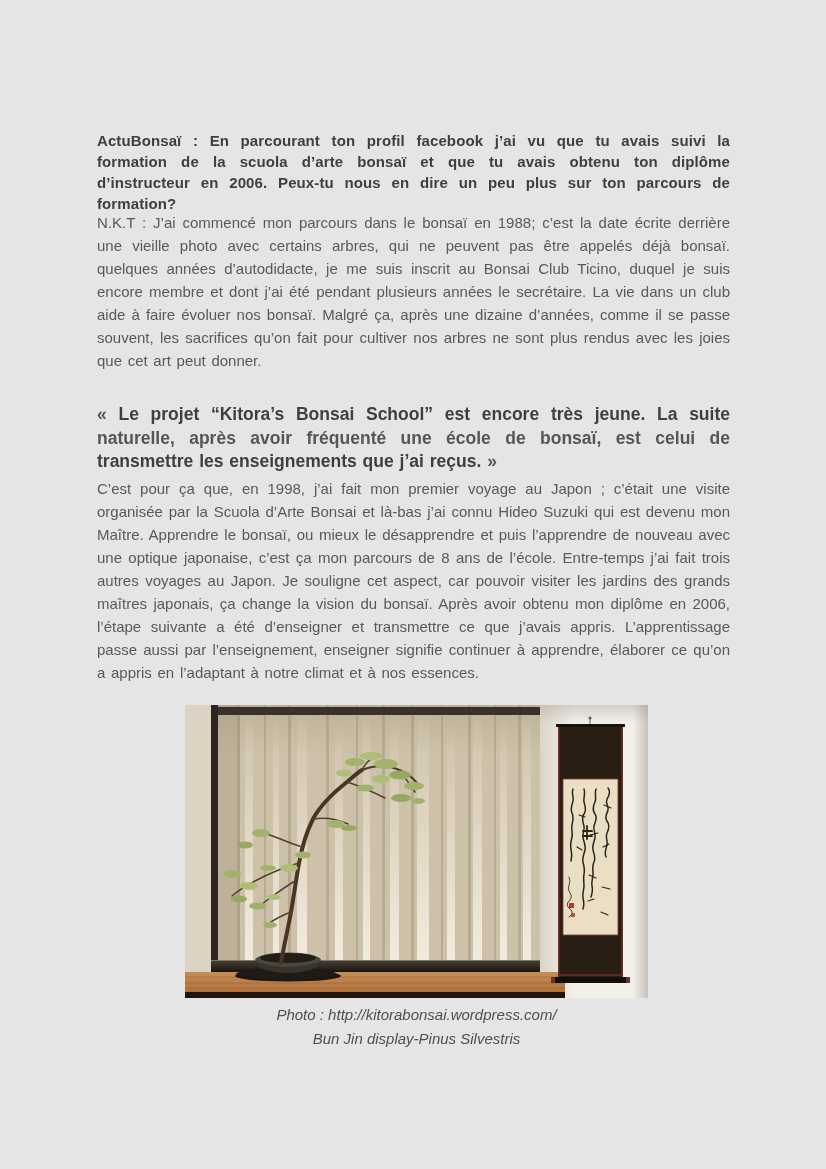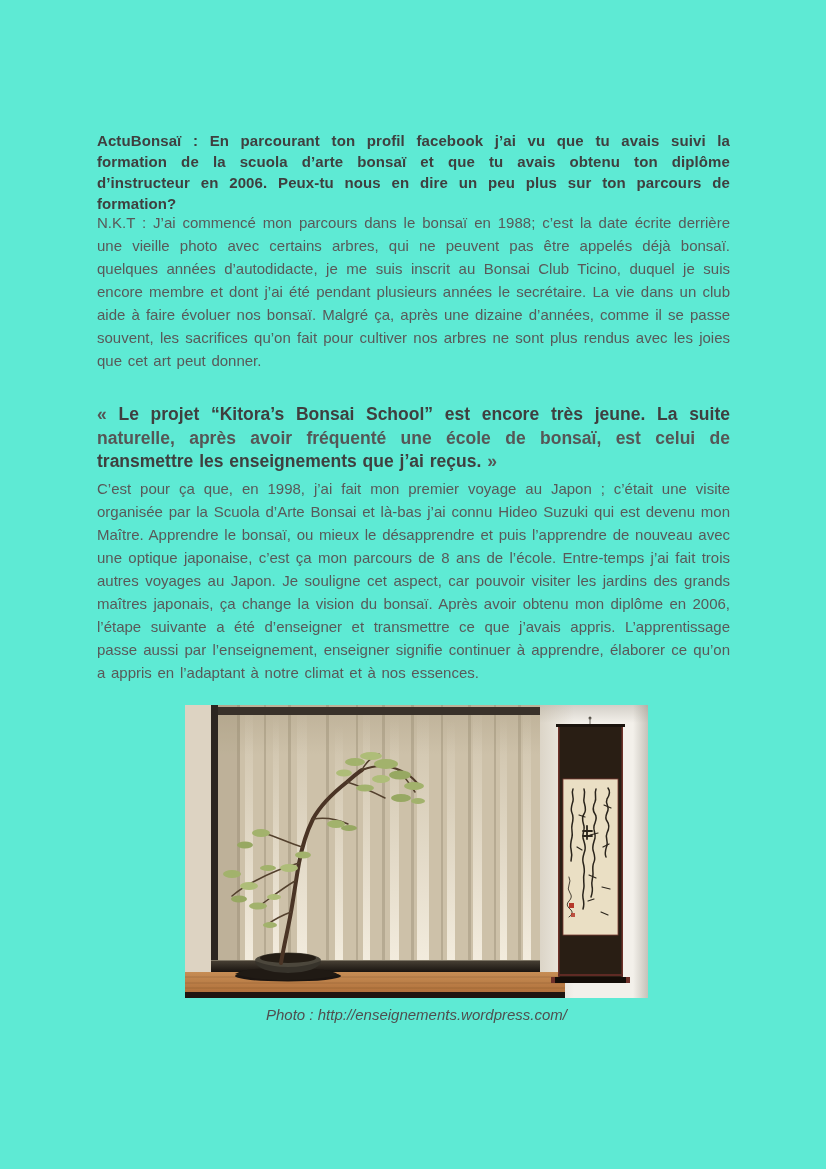--- a/index.html
+++ b/index.html
@@ -1,18 +1,18 @@
 <!DOCTYPE html>
 <html><head>
 <meta charset="utf-8">
 <style>
   html,body{margin:0;padding:0;background:#888;}
   .page{
     position:relative;width:826px;height:1169px;margin:0 auto;
-    background:#5eead4;overflow:hidden;
+    background:#e5e5e5;overflow:hidden;
     font-family:"Liberation Sans",sans-serif;
   }
   .block{position:absolute;left:97px;width:633px;}
   .question{
     top:115px;font-size:15px;font-weight:bold;color:#3f3f3f;
     line-height:21px;text-align:justify;letter-spacing:.1px;word-spacing:2px;
   }
   .answer{font-size:15px;color:#595959;line-height:23px;text-align:justify;word-spacing:1.5px;}
   .answer1{top:199px;margin-top:12px;}
   .force-just{text-align:justify;text-align-last:justify;}
@@ -219,16 +219,17 @@
         <rect x="386" y="208" width="4" height="4" fill="#b5382a" opacity="0.85"></rect>
         <rect x="373" y="269" width="65" height="2" fill="#5e2a24"></rect>
         <rect x="366" y="272" width="79" height="6" rx="2" fill="#140d08"></rect>
         <rect x="366" y="272" width="4" height="6" fill="#6e3129"></rect>
         <rect x="441" y="272" width="4" height="6" fill="#6e3129"></rect>
       </g>
     </svg>
   </div>
 
   <div class="caption">
-    <div>Photo : http://enseignements.wordpress.com/</div>
+    <div>Photo : http://kitorabonsai.wordpress.com/</div>
+    <div>Bun Jin display-Pinus Silvestris</div>
   </div>
 
 </div>
 
 </body></html>

